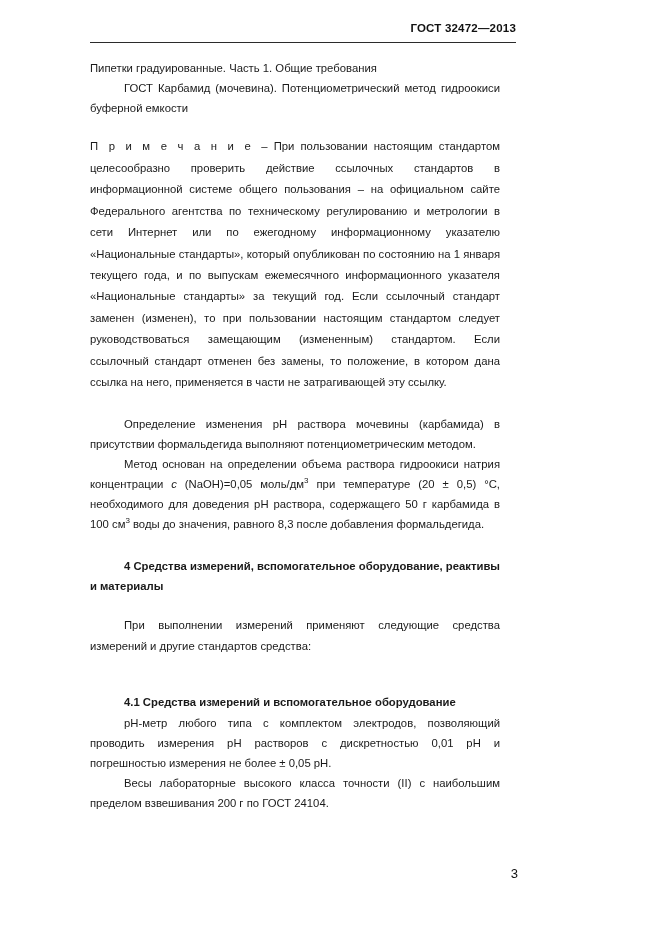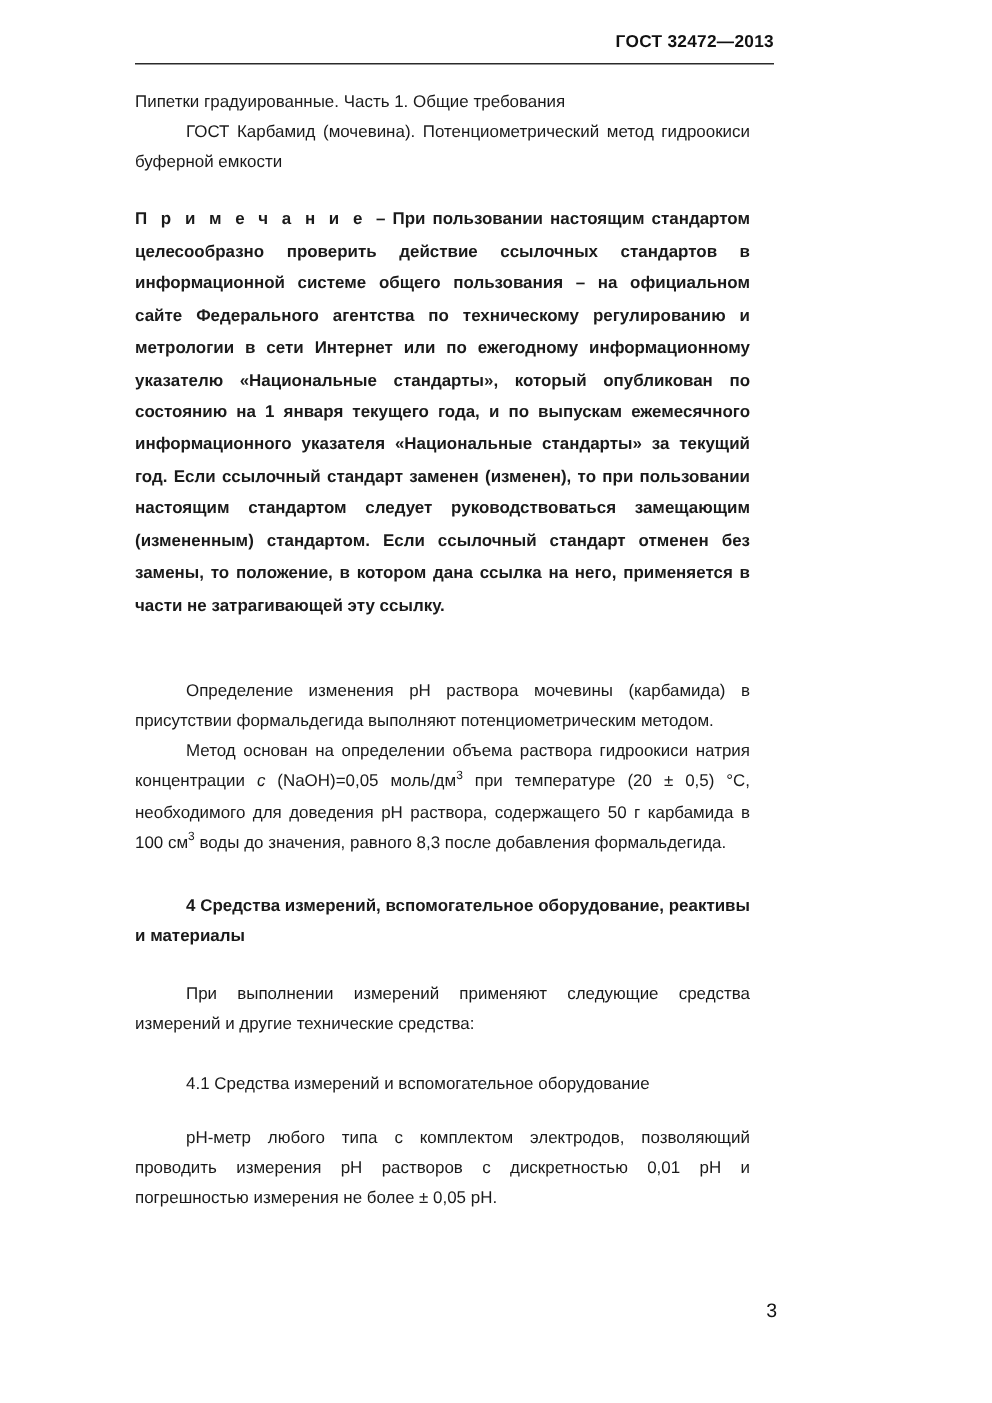--- a/index.html
+++ b/index.html
@@ -52,34 +52,33 @@
   p {
     margin: 0 0 0 0;
     text-align: justify;
     text-justify: inter-word;
   }
   .indent { text-indent: 34px; }
   .note {
     text-align: justify;
     margin-top: 18px;
     line-height: 1.9;
-    font-weight: bold;
   }
   .note .lead {
     letter-spacing: 2.2px;
   }
   .heading {
     font-weight: bold;
     margin-top: 22px;
     text-indent: 34px;
     text-align: justify;
   }
   .subheading {
-    font-weight: normal;
-    margin-top: 20px;
+    font-weight: bold;
+    margin-top: 36px;
     text-indent: 34px;
   }
   .sup {
     font-size: 8px;
     vertical-align: super;
     line-height: 0;
   }
   .ital {
     font-style: italic;
   }
@@ -105,32 +104,33 @@
     <p>Пипетки  градуированные. Часть 1. Общие требования</p>
 
 
     <p class="indent">ГОСТ Карбамид (мочевина). Потенциометрический метод гидроокиси буферной емкости</p>
 
     <p class="note">
       <span class="lead">П р и м е ч а н и е </span><span>–  При пользовании настоящим стандартом целесообразно проверить действие ссылочных стандартов в информационной системе общего пользования – на официальном сайте Федерального агентства по техническому регулированию и метрологии в сети Интернет или по ежегодному информационному указателю «Национальные стандарты», который опубликован по состоянию на 1 января текущего года, и по выпускам ежемесячного информационного указателя «Национальные стандарты» за текущий год. Если ссылочный стандарт заменен (изменен), то при пользовании настоящим стандартом следует руководствоваться замещающим (измененным) стандартом. Если ссылочный стандарт отменен без замены, то положение, в котором дана ссылка на него, применяется в части не затрагивающей эту ссылку.</span>
     </p>
 
 
-    <p class="indent block" style="margin-top:36px">Определение изменения pH раствора мочевины (карбамида) в присутствии формальдегида выполняют потенциометрическим методом.</p>
+    <p class="indent block" style="margin-top:20px">Определение изменения pH раствора мочевины (карбамида) в присутствии формальдегида выполняют потенциометрическим методом.</p>
 
     <p class="indent block">
       <span>Метод основан на определении объема раствора гидроокиси натрия концентрации </span><span class="ital">с</span><span> (NaOH)=0,05 моль/дм</span><span class="sup">3</span><span> при температуре (20 ± 0,5) °С, необходимого для доведения pH раствора, содержащего 50 г карбамида в 100 см</span><span class="sup">3</span><span> воды до значения, равного 8,3 после добавления формальдегида.</span>
     </p>
 
     <p class="heading" style="">4  Средства измерений, вспомогательное оборудование, реактивы и материалы</p>
 
-    <p class="indent block" style="margin-top:19px">При выполнении измерений применяют следующие средства измерений и другие технические средства:</p>
+    <p class="indent block" style="margin-top:19px">При выполнении измерений применяют следующие средства измерений и другие стандартов средства:</p>
 
     <p class="subheading">4.1 Средства измерений и вспомогательное оборудование</p>
 
-    <p class="indent block" style="margin-top:16px"> pH-метр любого типа с комплектом электродов, позволяющий проводить измерения pH растворов  с дискретностью 0,01 pH и погрешностью измерения не более ± 0,05 pH.</p>
+    <p class="indent block" style="margin-top:1px"> pH-метр любого типа с комплектом электродов, позволяющий проводить измерения pH растворов  с дискретностью 0,01 pH и погрешностью измерения не более ± 0,05 pH.</p>
 
+    <p class="indent block">Весы лабораторные высокого класса точности (II) с наибольшим пределом взвешивания 200 г по ГОСТ 24104.</p>
 
   </div>
 
   <div class="pagenum">3</div>
 
 </div>
 
 </body></html>

